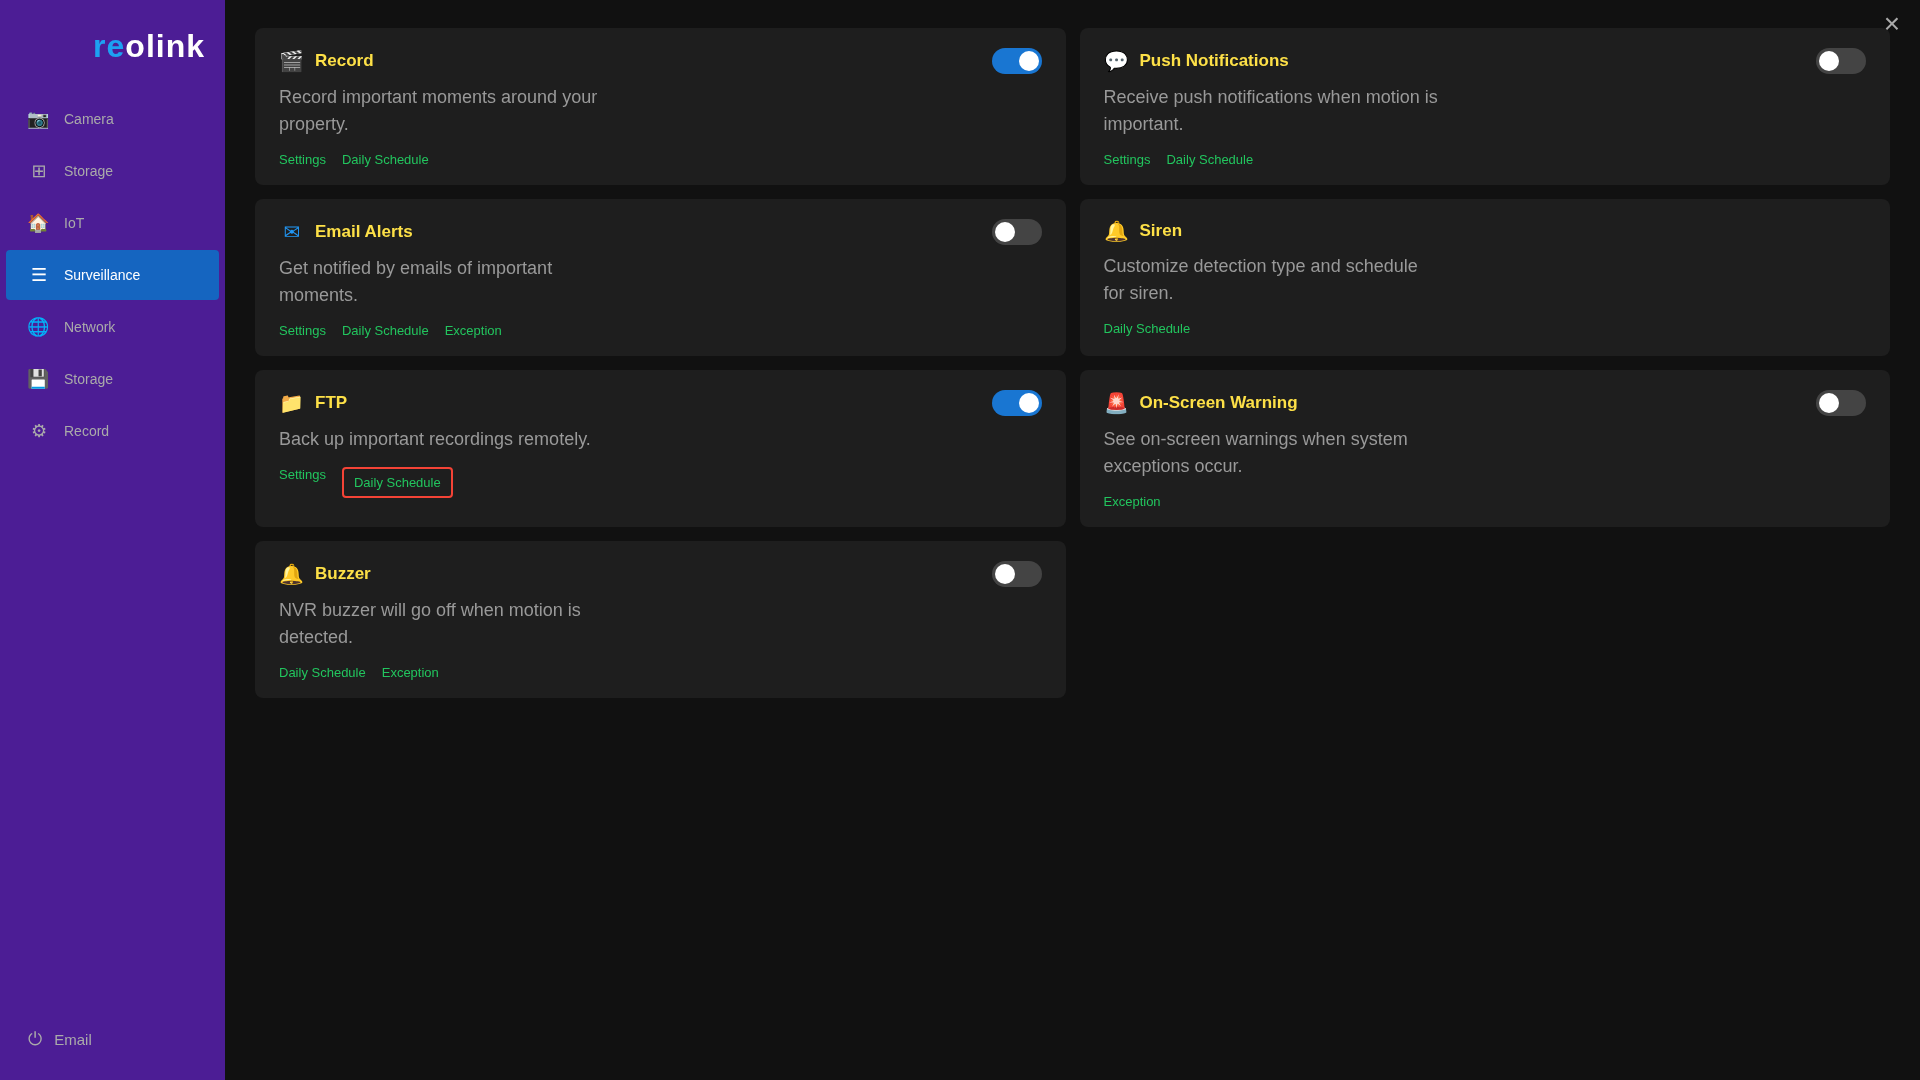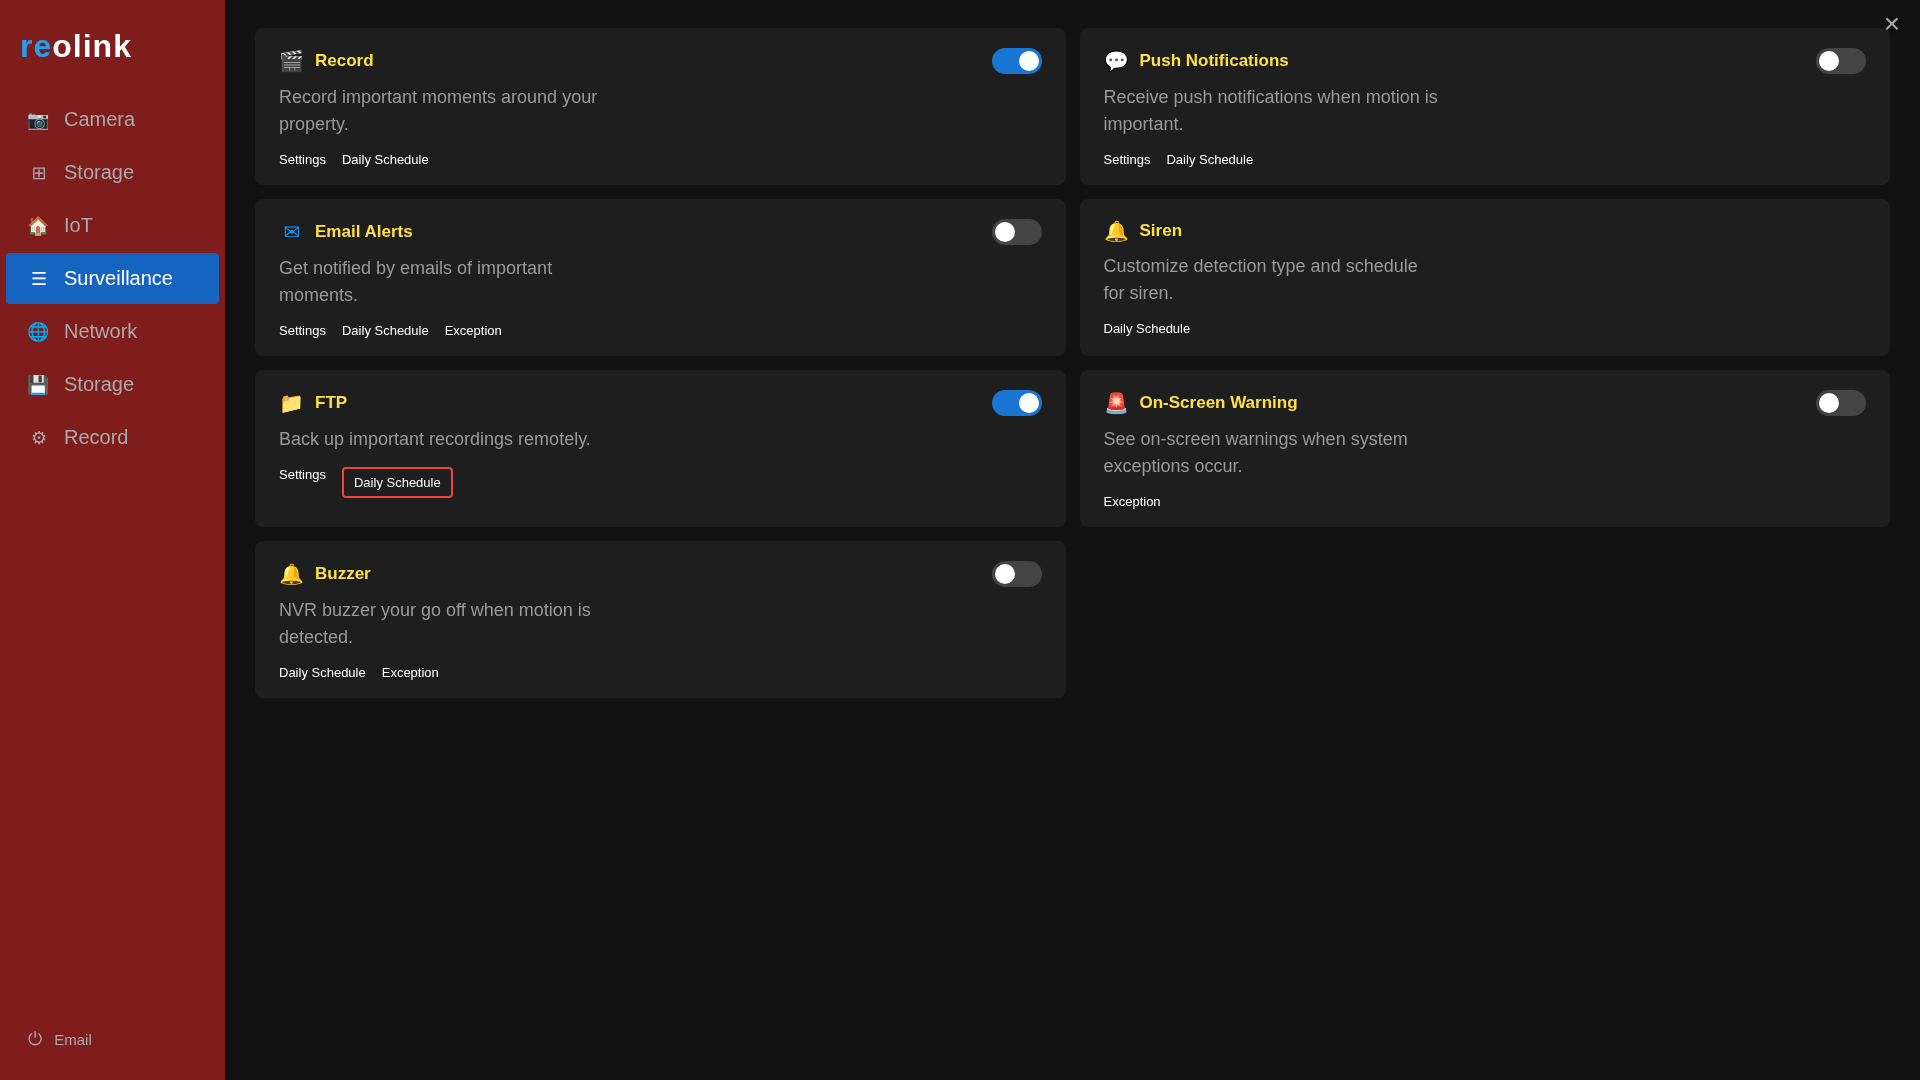--- a/index.html
+++ b/index.html
@@ -10,25 +10,26 @@
       font-family: Arial, sans-serif;
       color: #ccc;
       display: flex;
       overflow: hidden;
     }
 
     
     .sidebar {
       width: 225px;
       min-width: 225px;
-      background: #7f1d1d;
+      background: #4c1d95;
       display: flex;
       flex-direction: column;
       padding-top: 10px;
       height: 100%;
+      text-align: right;
     }
     .logo {
       padding: 18px 20px 28px 20px;
     }
     .logo-text {
       font-size: 32px;
       font-weight: bold;
       color: #1da1f2;
       letter-spacing: 1px;
     }
@@ -51,21 +52,21 @@
       color: #fff;
     }
     .nav-icon {
       width: 22px;
       height: 22px;
       display: flex;
       align-items: center;
       justify-content: center;
       font-size: 18px;
     }
-    .nav-label { font-size: 20px; }
+    .nav-label { font-size: 14px; }
 
     .sidebar-bottom {
       margin-top: auto;
       padding: 20px;
     }
     .power-item {
       display: flex;
       align-items: center;
       gap: 12px;
       color: #aaa;
@@ -134,21 +135,21 @@
       color: #999;
       margin-bottom: 14px;
       line-height: 1.5;
       max-width: 340px;
     }
     .card-links {
       display: flex;
       gap: 16px;
     }
     .card-link {
-      color: #ffffff;
+      color: #22c55e;
       font-size: 13px;
       cursor: pointer;
       text-decoration: none;
       text-align: center;
     }
 
     
     .toggle {
       width: 50px;
       height: 26px;
@@ -341,21 +342,21 @@
     <div class="card">
       <div class="card-header">
         <div class="card-title-row">
           <span class="card-icon icon-buzzer">🔔</span>
           <span class="card-title">Buzzer</span>
         </div>
         <div class="toggle off">
           <div class="toggle-knob"></div>
         </div>
       </div>
-      <div class="card-desc">NVR buzzer your go off when motion is detected.</div>
+      <div class="card-desc">NVR buzzer will go off when motion is detected.</div>
       <div class="card-links">
         <a class="card-link">Daily Schedule</a>
         <a class="card-link">Exception</a>
       </div>
     </div>
 
   </div>
 </main>
 
 </body></html>

